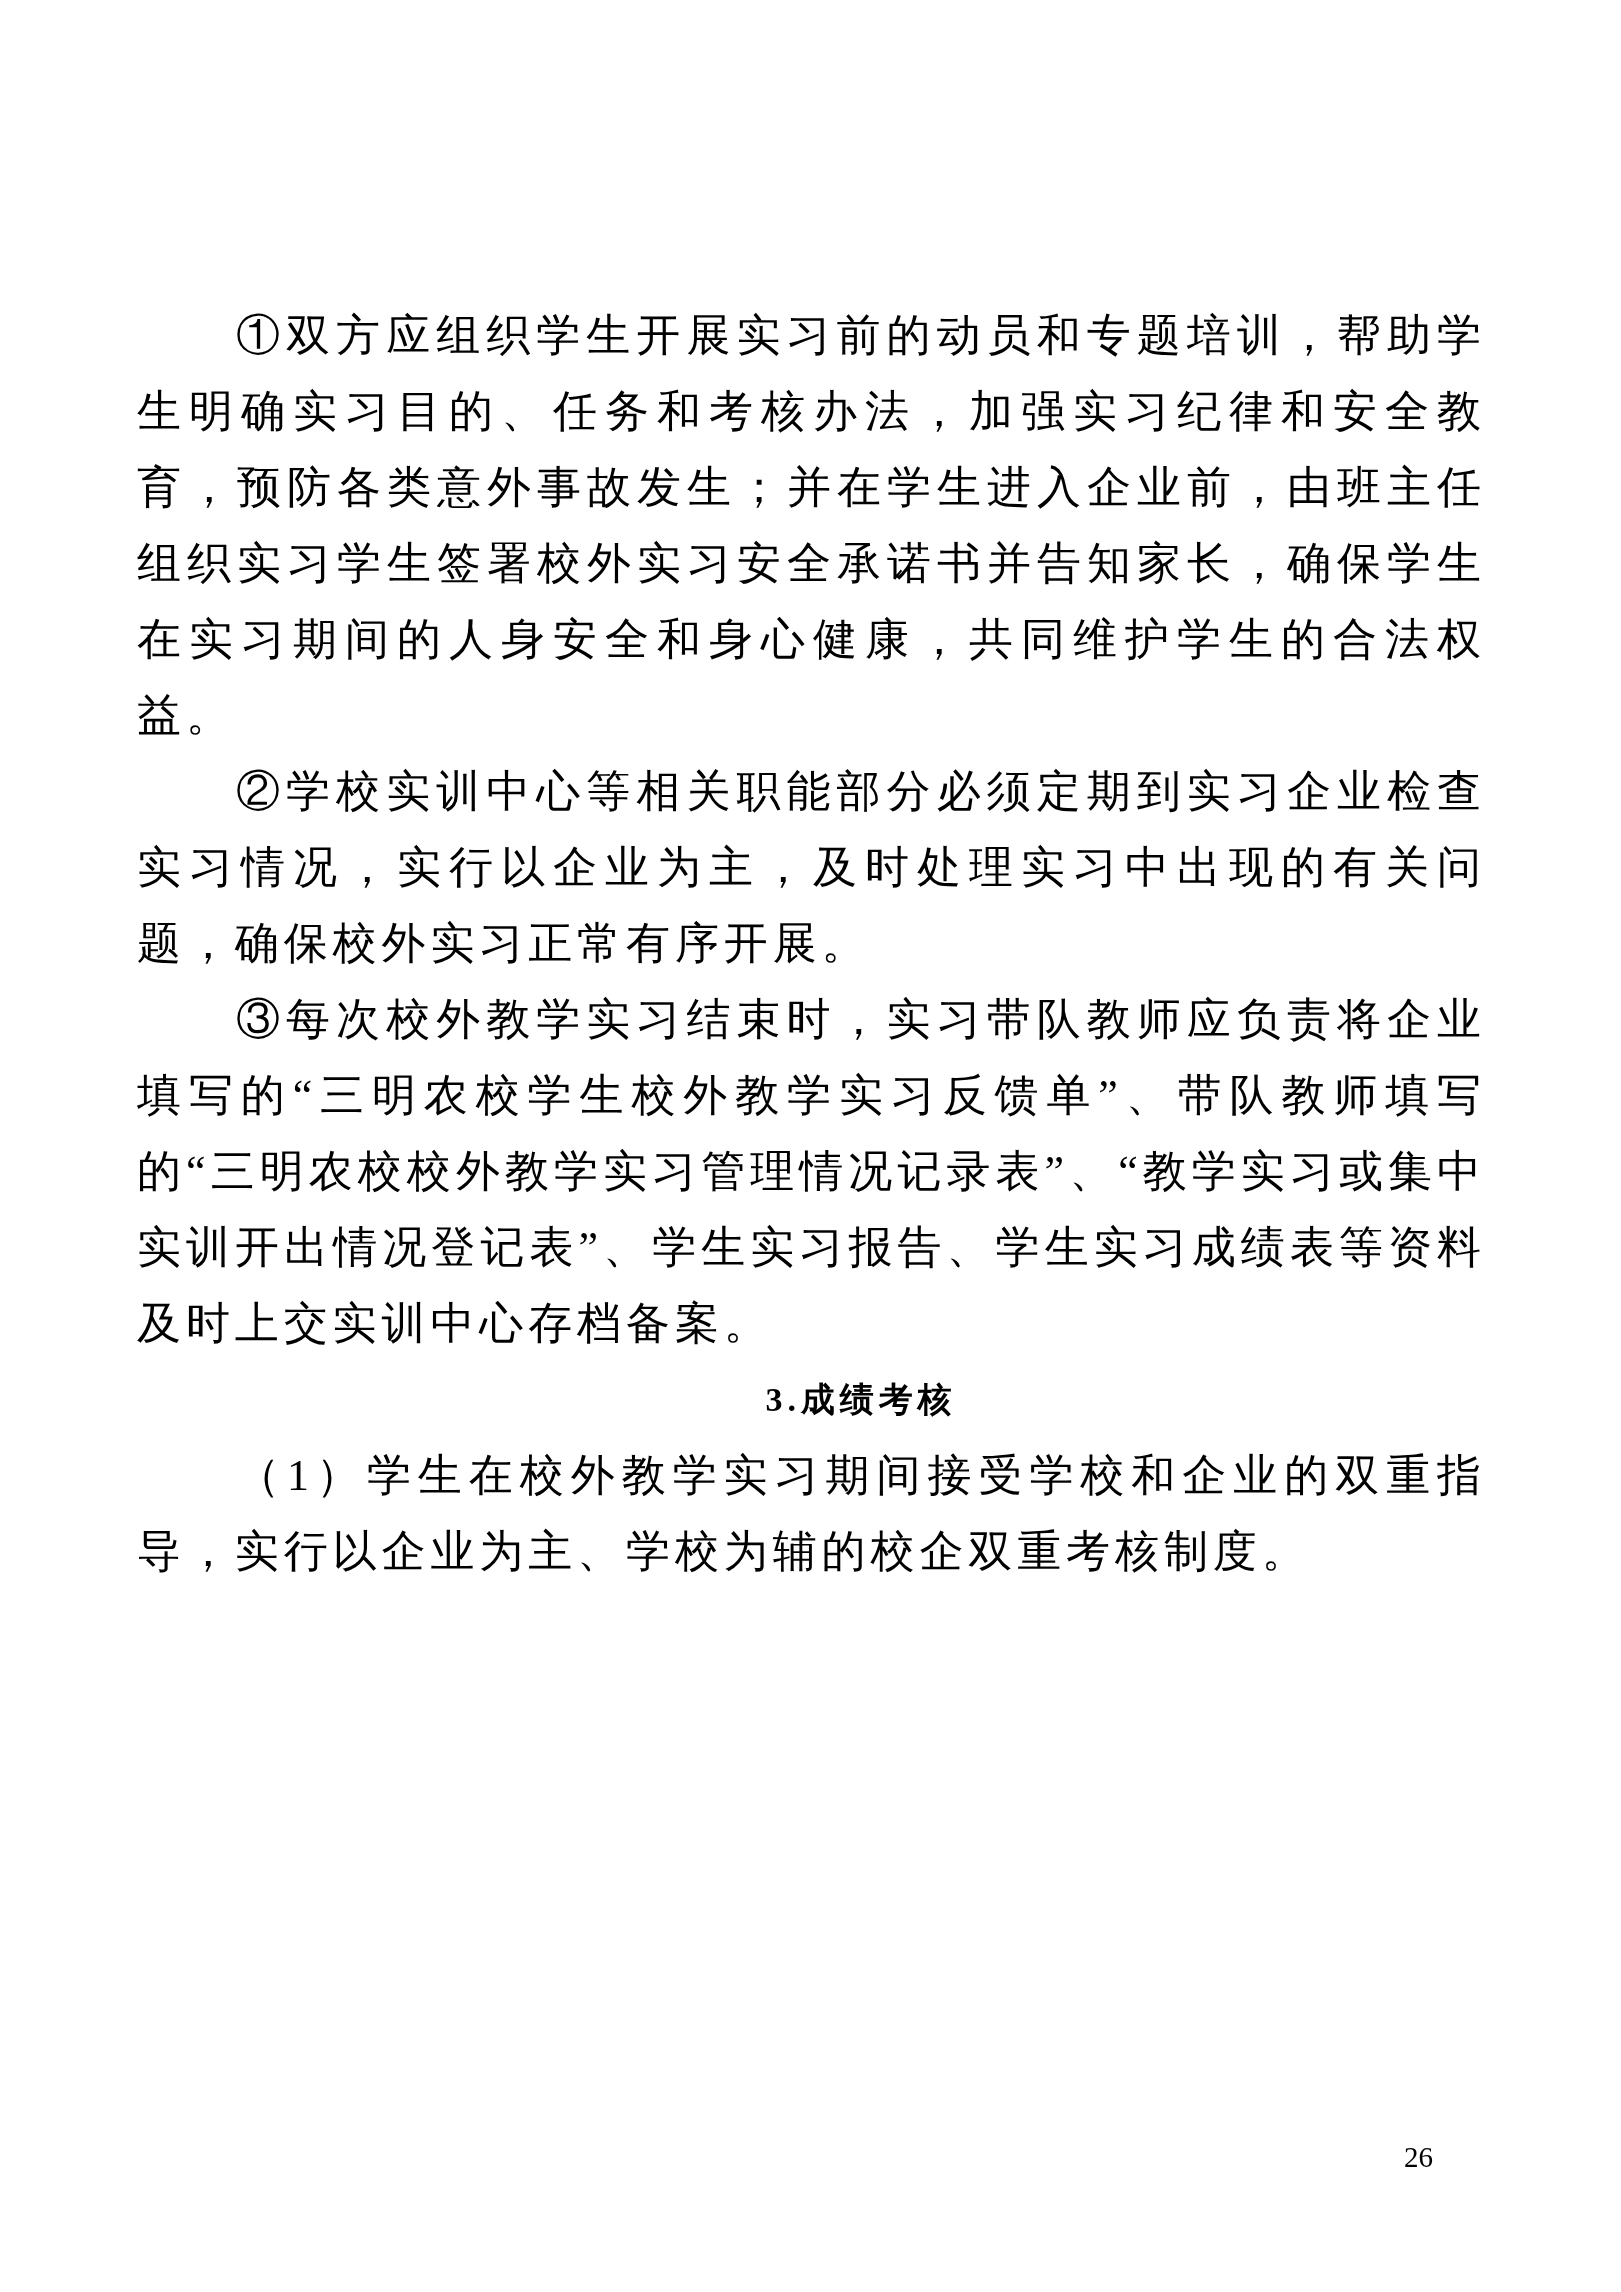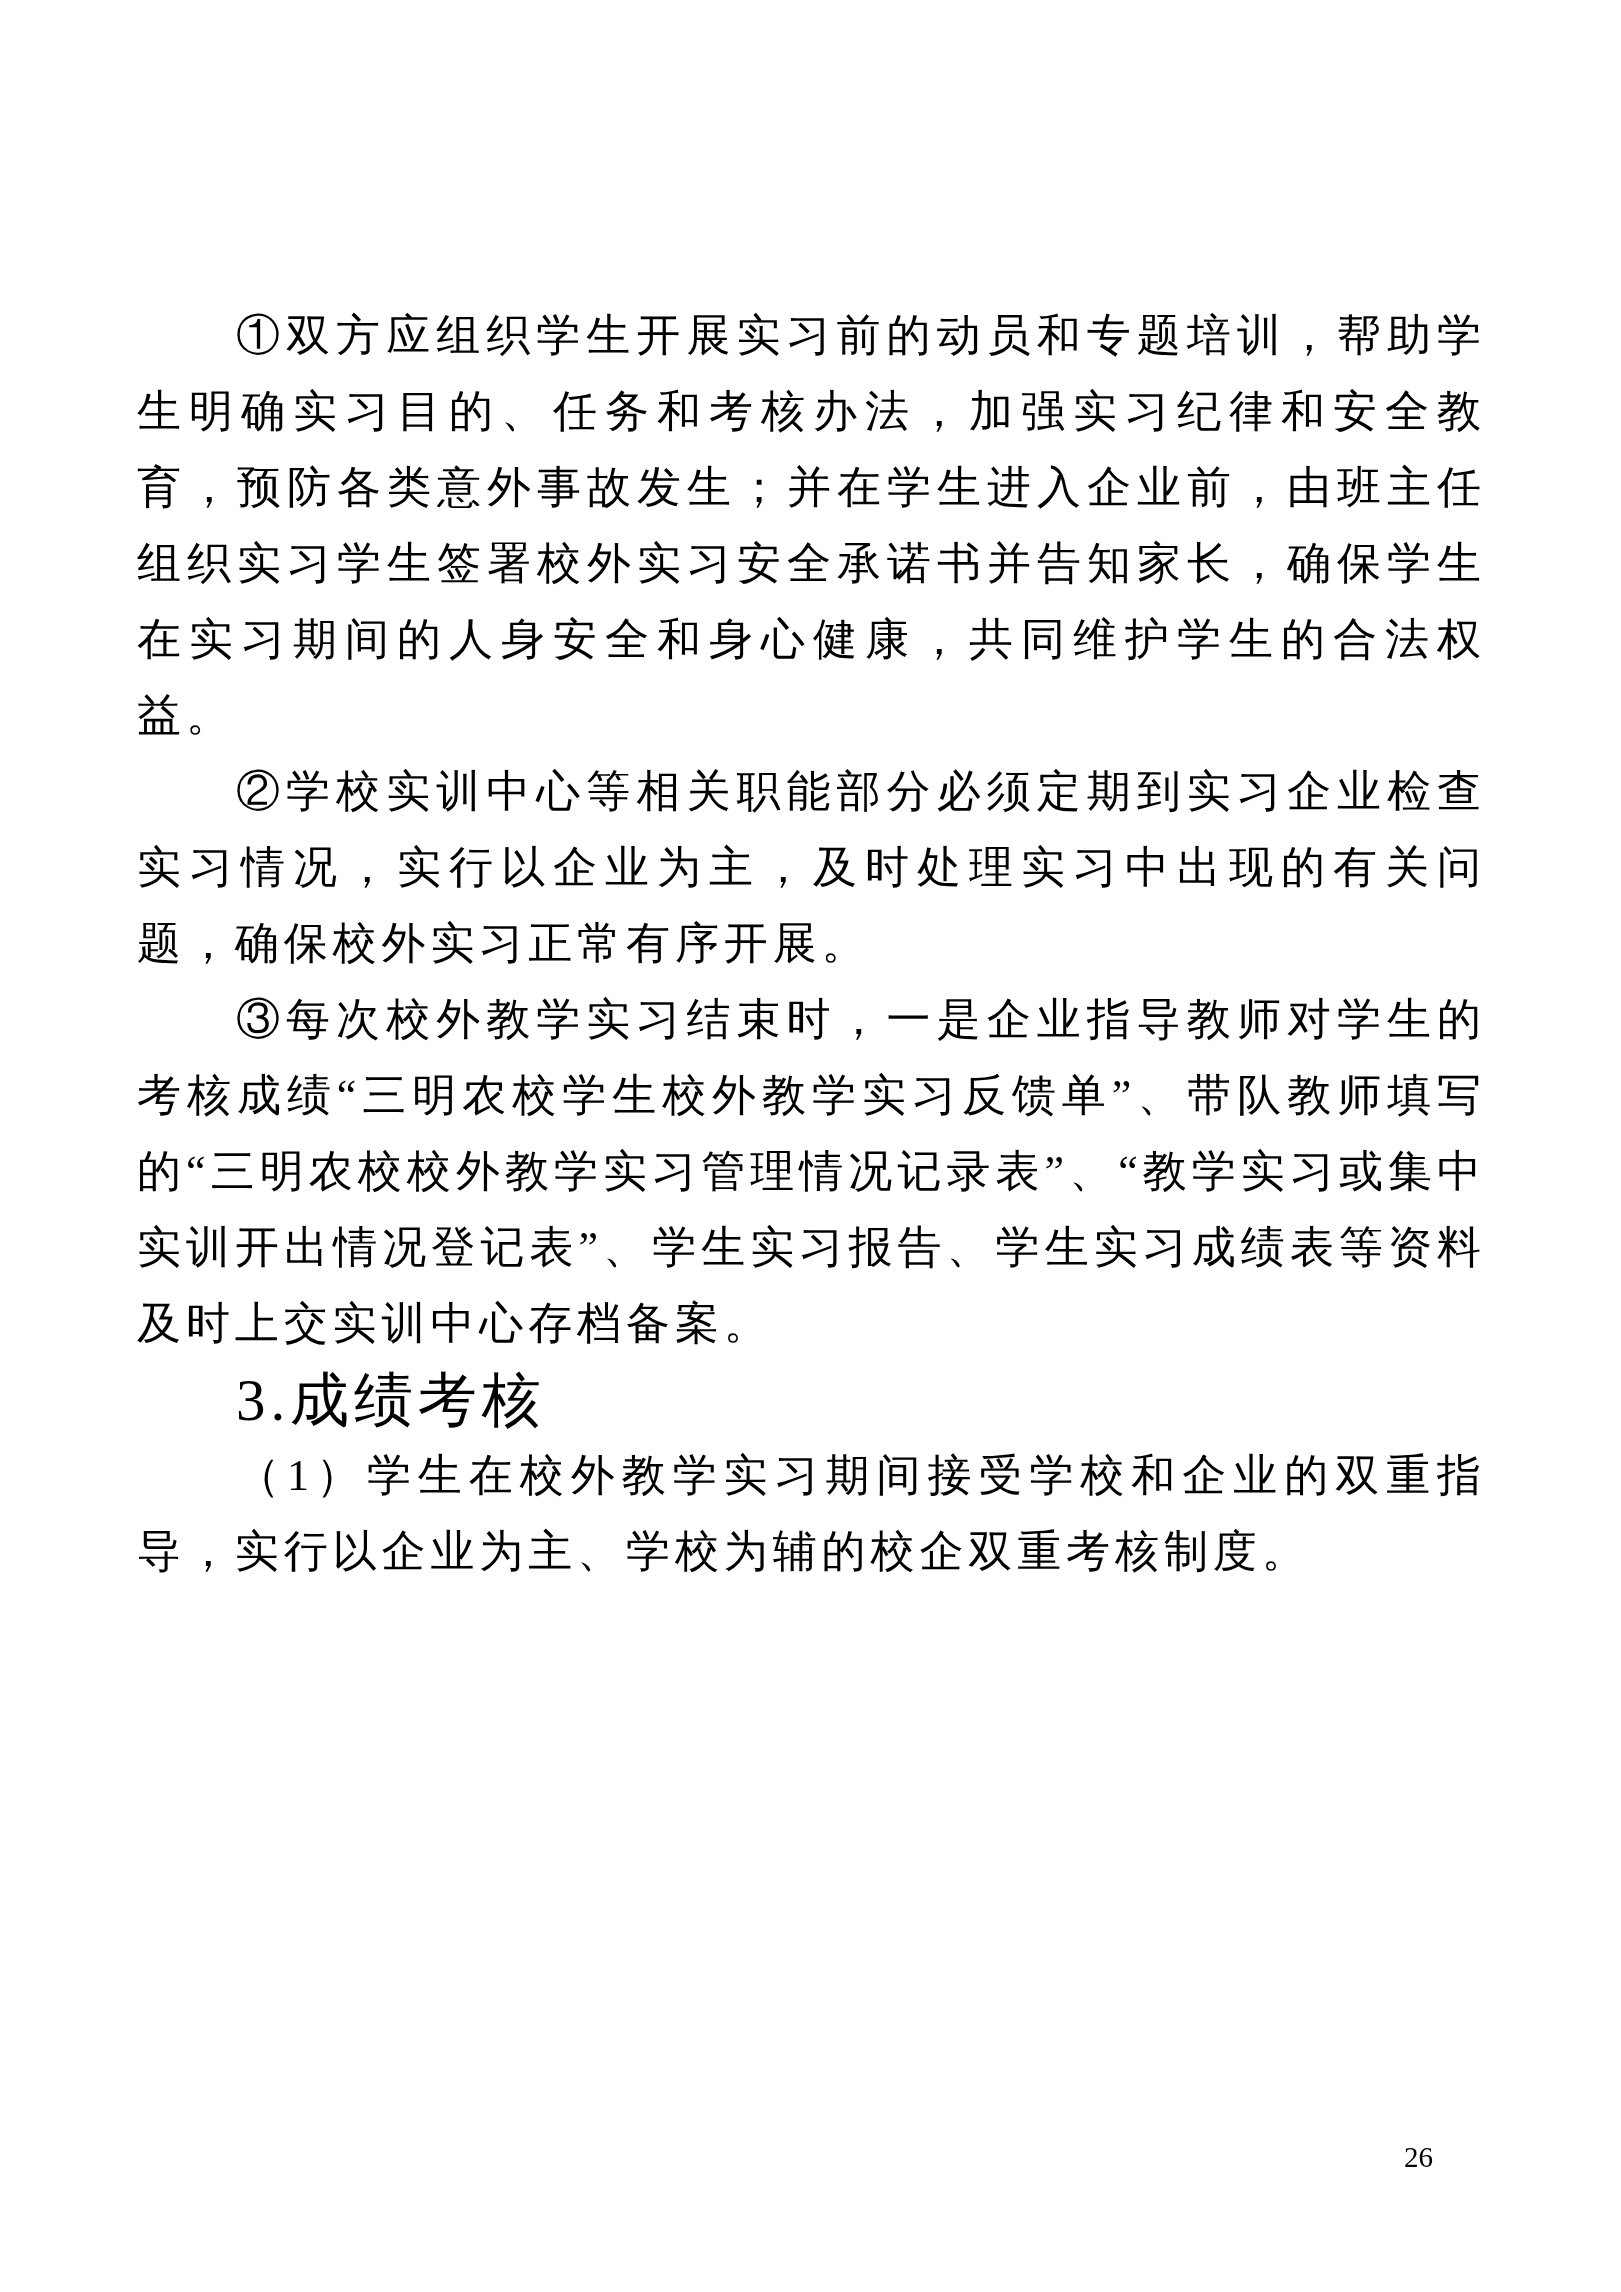--- a/index.html
+++ b/index.html
@@ -27,43 +27,43 @@
     font-size: 44px;
     line-height: 76px;
     letter-spacing: 4.9px;
     text-align: justify;
     text-justify: inter-character;
     text-indent: 99px;
     font-weight: normal;
   }
   .content h3 {
     margin: 0;
-    font-size: 59px;
+    font-size: 34px;
     line-height: 76px;
     letter-spacing: 4.9px;
     text-indent: 99px;
-    font-weight: normal;
-    text-align: left;
+    font-weight: bold;
+    text-align: center;
   }
   .page-number {
     position: absolute;
     right: 188px;
     bottom: 120px;
     font-size: 29px;
     line-height: 31px;
     letter-spacing: 0;
     color: #000000;
   }
 </style>
 </head>
 <body>
 
 <div class="page">
   <div class="content">
     <p>①双方应组织学生开展实习前的动员和专题培训，帮助学生明确实习目的、任务和考核办法，加强实习纪律和安全教育，预防各类意外事故发生；并在学生进入企业前，由班主任组织实习学生签署校外实习安全承诺书并告知家长，确保学生在实习期间的人身安全和身心健康，共同维护学生的合法权益。</p>
     <p>②学校实训中心等相关职能部分必须定期到实习企业检查实习情况，实行以企业为主，及时处理实习中出现的有关问题，确保校外实习正常有序开展。</p>
-    <p>③每次校外教学实习结束时，一是企业指导教师对学生的考核成绩“三明农校学生校外教学实习反馈单”、带队教师填写的“三明农校校外教学实习管理情况记录表”、“教学实习或集中实训开出情况登记表”、学生实习报告、学生实习成绩表等资料及时上交实训中心存档备案。</p>
+    <p>③每次校外教学实习结束时，实习带队教师应负责将企业填写的“三明农校学生校外教学实习反馈单”、带队教师填写的“三明农校校外教学实习管理情况记录表”、“教学实习或集中实训开出情况登记表”、学生实习报告、学生实习成绩表等资料及时上交实训中心存档备案。</p>
     <h3>3.成绩考核</h3>
     <p>（1）学生在校外教学实习期间接受学校和企业的双重指导，实行以企业为主、学校为辅的校企双重考核制度。</p>
   </div>
   <div class="page-number">26</div>
 </div>
 
 
 </body></html>

